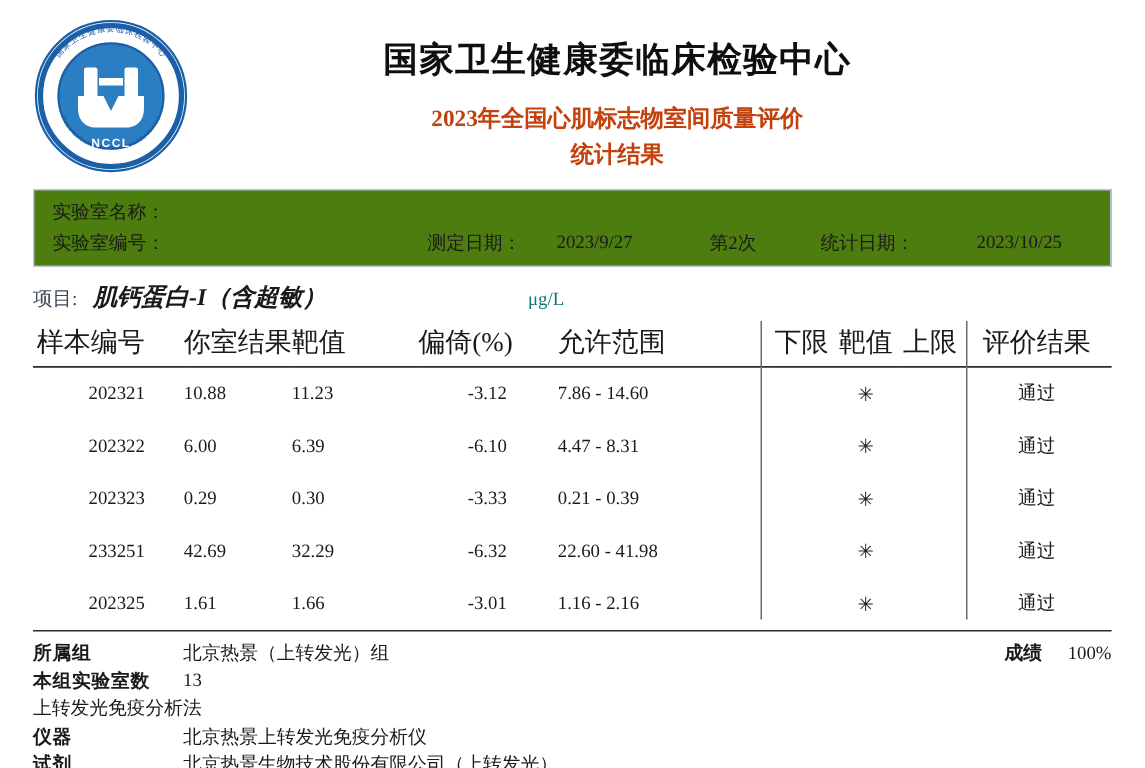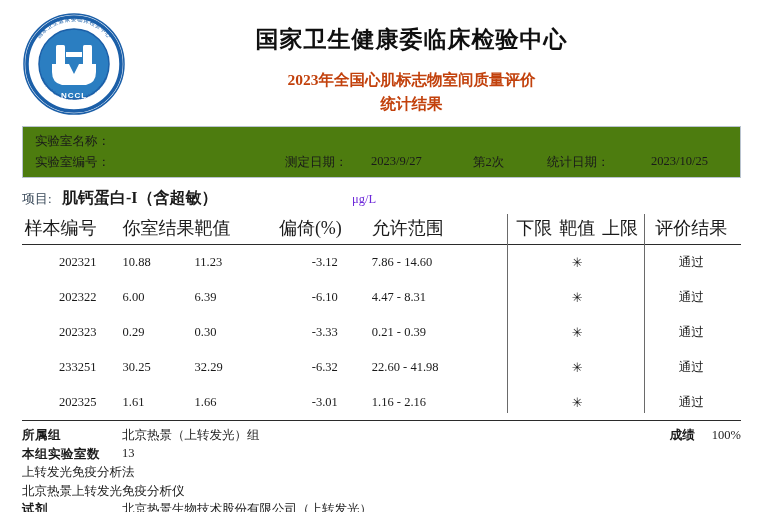--- a/index.html
+++ b/index.html
@@ -73,22 +73,22 @@
   .info-box .stat-date-val   { position: absolute; left: 628px; top: 27px; }
 
   
   .item-row {
     margin: 10px 22px 0 22px;
     position: relative;
     height: 24px;
     font-size: 13px;
   }
   .item-label { position: absolute; left: 0; top: 2px; color: #3a4a5a; }
-  .item-name  { position: absolute; left: 40px; top: 0px; font-size: 16px; font-weight: bold; }
-  .item-unit  { position: absolute; left: 330px; top: 4px; font-size: 12.5px; color: #6d28d9; }
+  .item-name  { position: absolute; left: 40px; top: 0px; font-size: 16px; font-weight: bold; font-style: italic; }
+  .item-unit  { position: absolute; left: 330px; top: 4px; font-size: 12.5px; color: #0f766e; }
 
   
   .table-wrap {
     margin: 2px 22px 0 22px;
     position: relative;
   }
   table.results {
     width: 100%;
     border-collapse: collapse;
     font-size: 12.5px;
@@ -266,21 +266,21 @@
         <td class="c-target">0.30</td>
         <td class="c-bias">-3.33</td>
         <td class="c-range">0.21 - 0.39</td>
         <td class="c-low"></td>
         <td class="c-mark mark">✳</td>
         <td class="c-high"></td>
         <td class="c-eval">通过</td>
       </tr>
       <tr>
         <td class="c-sample">233251</td>
-        <td class="c-yours">30.25</td>
+        <td class="c-yours">42.69</td>
         <td class="c-target">32.29</td>
         <td class="c-bias">-6.32</td>
         <td class="c-range">22.60 - 41.98</td>
         <td class="c-low"></td>
         <td class="c-mark mark">✳</td>
         <td class="c-high"></td>
         <td class="c-eval">通过</td>
       </tr>
       <tr>
         <td class="c-sample">202325</td>
@@ -309,20 +309,21 @@
     <div class="meta-val">北京热景（上转发光）组</div>
   </div>
   <div class="meta-row">
     <div class="meta-key">本组实验室数</div>
     <div class="meta-val">13</div>
   </div>
   <div class="meta-row">
     <div class="meta-val">上转发光免疫分析法</div>
   </div>
   <div class="meta-row">
+    <div class="meta-key">仪器</div>
     <div class="meta-val">北京热景上转发光免疫分析仪</div>
   </div>
   <div class="meta-row">
     <div class="meta-key">试剂</div>
     <div class="meta-val">北京热景生物技术股份有限公司（上转发光）</div>
   </div>
 
 </div>
 
 </body></html>

